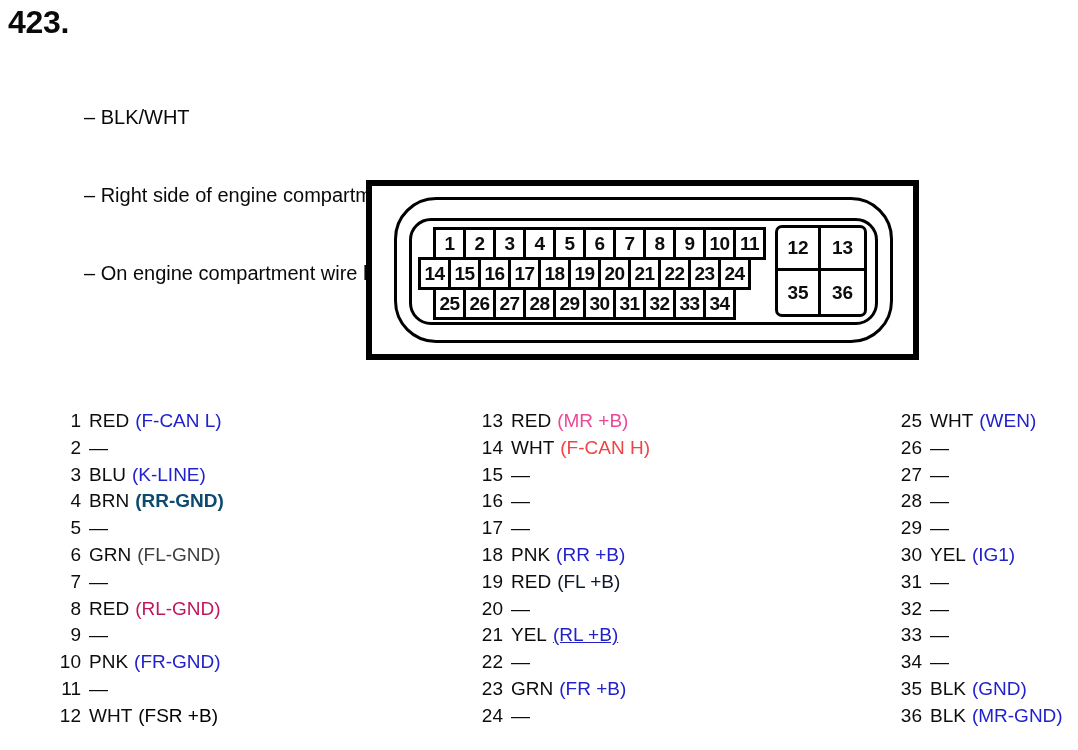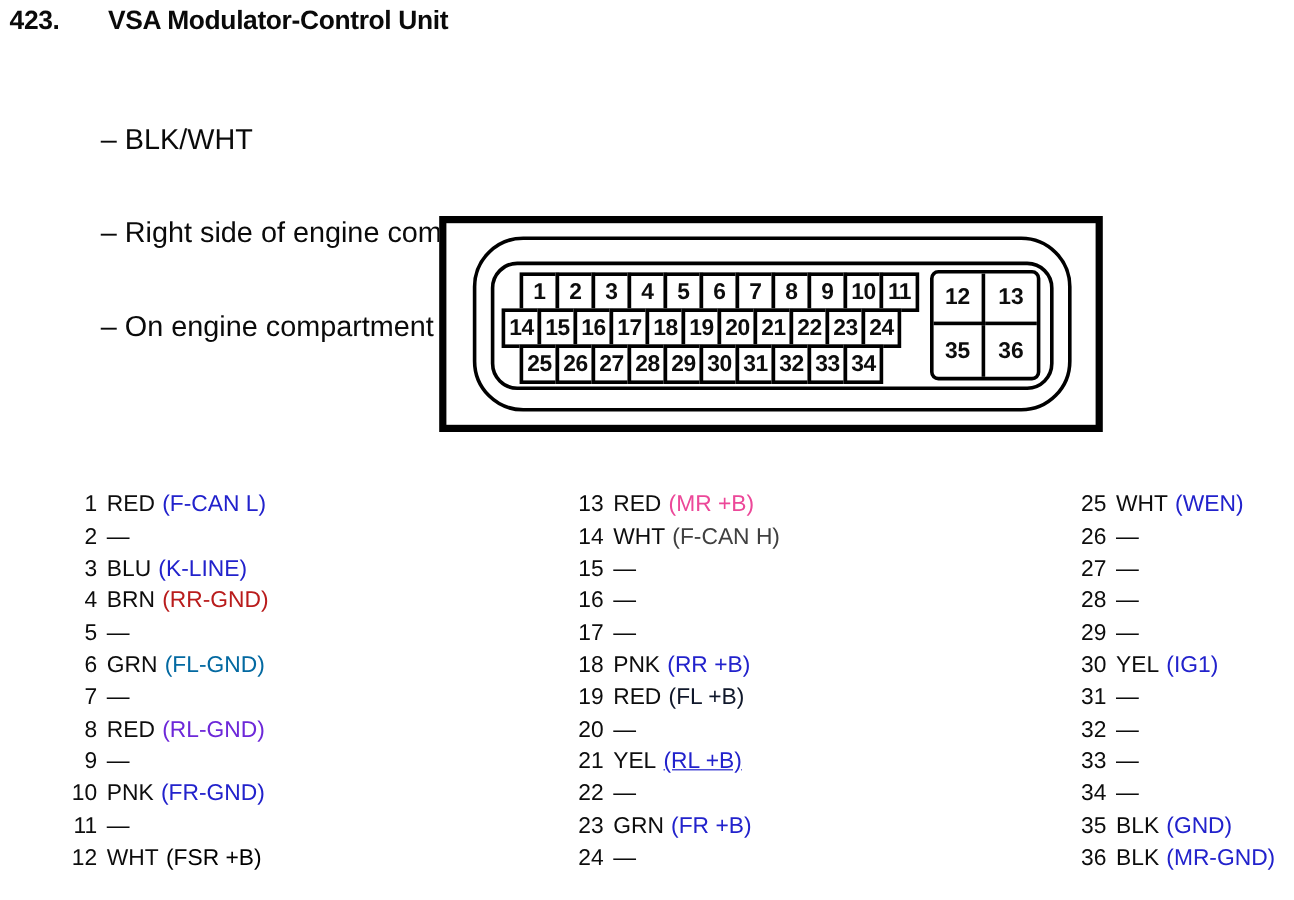--- a/index.html
+++ b/index.html
@@ -8,31 +8,31 @@
     position: relative;
     background: #ffffff;
     font-family: "Liberation Sans", sans-serif;
     color: #0d0d0d;
     overflow: hidden;
   }
 
   
   .title {
     position: absolute; left: 8px; top: 4px;
-    font-size: 22px; font-weight: bold;
+    font-size: 32px; font-weight: bold;
     letter-spacing: -0.3px;
     display: flex;
     color: #0a0a0a;
     white-space: pre;
   }
   .title-num { width: 82px; }
 
   .bullets {
     position: absolute; left: 84px; top: 52px;
-    font-size: 24px; line-height: 26px;
+    font-size: 20px; line-height: 26px;
     color: #0a0a0a;
     white-space: pre;
   }
 
   
   .connector {
     position: absolute; left: 366px; top: 180px;
     width: 553px; height: 180px;
     border: 6px solid #000;
     box-sizing: border-box;
@@ -97,21 +97,20 @@
   .pin-row { display: flex; white-space: pre; }
   .pin-num { width: 33px; text-align: right; margin-right: 8px; }
   .pin-wire { margin-right: 6px; }
   .pin-signal { color: #2222cc; }
 </style>
 </head>
 <body>
 
 <div class="title">
   <span class="title-num">423.</span>
-  <span>VSA Modulator-Control Unit</span>
 </div>
 
 <div class="bullets">
   <div>– BLK/WHT</div>
   <div>– Right side of engine compartment</div>
   <div>– On engine compartment wire harness (right branch)</div>
 </div>
 
 <div class="connector">
   <div class="round1"></div>
@@ -159,33 +158,33 @@
       <div class="block-cell">13</div>
       <div class="block-cell">35</div>
       <div class="block-cell">36</div>
     </div>
 </div>
 
 <div class="pin-col col1">
     <div class="pin-row"><span class="pin-num">1</span><span class="pin-wire">RED</span><span class="pin-signal" style="color: rgb(34, 34, 204);">(F-CAN L)</span></div>
     <div class="pin-row"><span class="pin-num">2</span><span class="pin-wire">—</span></div>
     <div class="pin-row"><span class="pin-num">3</span><span class="pin-wire">BLU</span><span class="pin-signal" style="color: rgb(34, 34, 204);">(K-LINE)</span></div>
-    <div class="pin-row"><span class="pin-num">4</span><span class="pin-wire">BRN</span><span class="pin-signal" style="color: #b91c1c;">(RR-GND)</span></div>
+    <div class="pin-row"><span class="pin-num">4</span><span class="pin-wire">BRN</span><span class="pin-signal" style="color: #0c4a6e; font-weight: bold;">(RR-GND)</span></div>
     <div class="pin-row"><span class="pin-num">5</span><span class="pin-wire">—</span></div>
-    <div class="pin-row"><span class="pin-num">6</span><span class="pin-wire">GRN</span><span class="pin-signal" style="color: #0369a1;">(FL-GND)</span></div>
+    <div class="pin-row"><span class="pin-num">6</span><span class="pin-wire">GRN</span><span class="pin-signal" style="color: #404040;">(FL-GND)</span></div>
     <div class="pin-row"><span class="pin-num">7</span><span class="pin-wire">—</span></div>
-    <div class="pin-row"><span class="pin-num">8</span><span class="pin-wire">RED</span><span class="pin-signal" style="color: #6d28d9;">(RL-GND)</span></div>
+    <div class="pin-row"><span class="pin-num">8</span><span class="pin-wire">RED</span><span class="pin-signal" style="color: #be185d;">(RL-GND)</span></div>
     <div class="pin-row"><span class="pin-num">9</span><span class="pin-wire">—</span></div>
     <div class="pin-row"><span class="pin-num">10</span><span class="pin-wire">PNK</span><span class="pin-signal" style="color: rgb(34, 34, 204);">(FR-GND)</span></div>
     <div class="pin-row"><span class="pin-num">11</span><span class="pin-wire">—</span></div>
     <div class="pin-row"><span class="pin-num">12</span><span class="pin-wire">WHT</span><span class="pin-signal" style="color: #000000;">(FSR +B)</span></div>
   </div>
 <div class="pin-col col2">
     <div class="pin-row"><span class="pin-num">13</span><span class="pin-wire">RED</span><span class="pin-signal" style="color: #ec4899;">(MR +B)</span></div>
-    <div class="pin-row"><span class="pin-num">14</span><span class="pin-wire">WHT</span><span class="pin-signal" style="color: #404040;">(F-CAN H)</span></div>
+    <div class="pin-row"><span class="pin-num">14</span><span class="pin-wire">WHT</span><span class="pin-signal" style="color: #ef4444;">(F-CAN H)</span></div>
     <div class="pin-row"><span class="pin-num">15</span><span class="pin-wire">—</span></div>
     <div class="pin-row"><span class="pin-num">16</span><span class="pin-wire">—</span></div>
     <div class="pin-row"><span class="pin-num">17</span><span class="pin-wire">—</span></div>
     <div class="pin-row"><span class="pin-num">18</span><span class="pin-wire">PNK</span><span class="pin-signal" style="color: rgb(34, 34, 204);">(RR +B)</span></div>
     <div class="pin-row"><span class="pin-num">19</span><span class="pin-wire">RED</span><span class="pin-signal" style="color: #0f172a;">(FL +B)</span></div>
     <div class="pin-row"><span class="pin-num">20</span><span class="pin-wire">—</span></div>
     <div class="pin-row"><span class="pin-num">21</span><span class="pin-wire">YEL</span><span class="pin-signal" style="color: rgb(34, 34, 204); text-decoration: underline;">(RL +B)</span></div>
     <div class="pin-row"><span class="pin-num">22</span><span class="pin-wire">—</span></div>
     <div class="pin-row"><span class="pin-num">23</span><span class="pin-wire">GRN</span><span class="pin-signal" style="color: rgb(34, 34, 204); text-align: center;">(FR +B)</span></div>
     <div class="pin-row"><span class="pin-num">24</span><span class="pin-wire">—</span></div>

